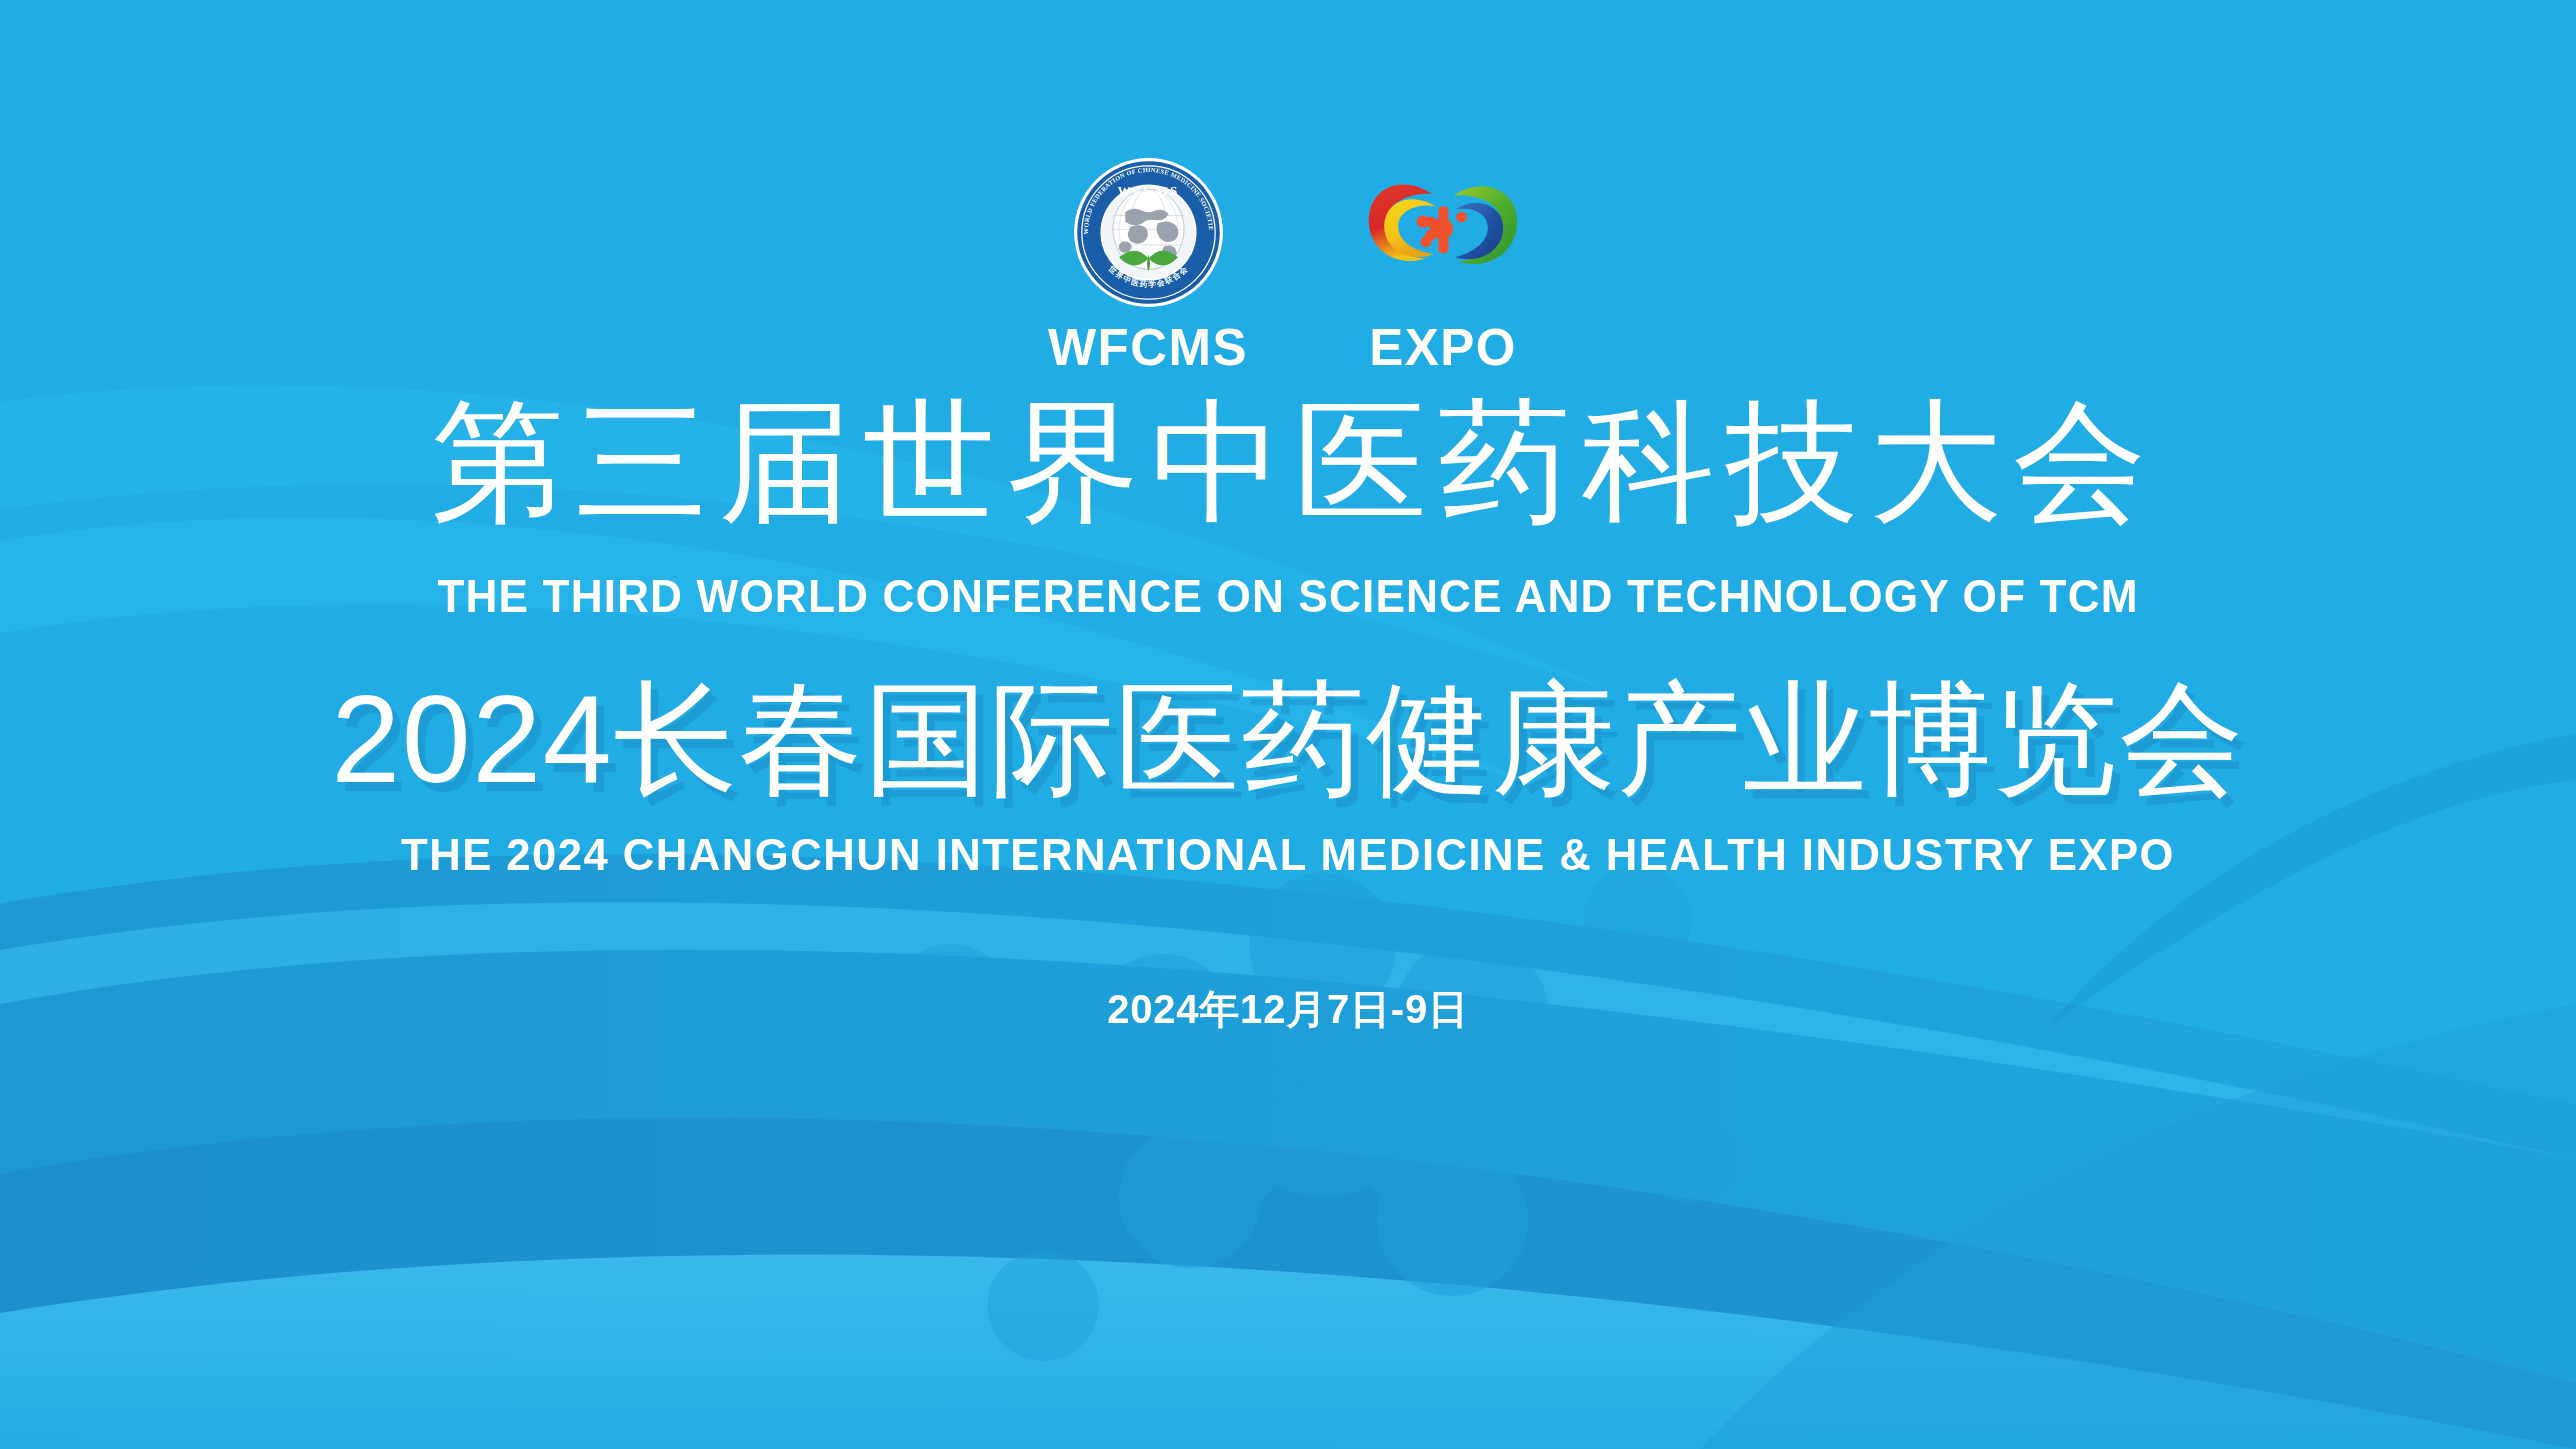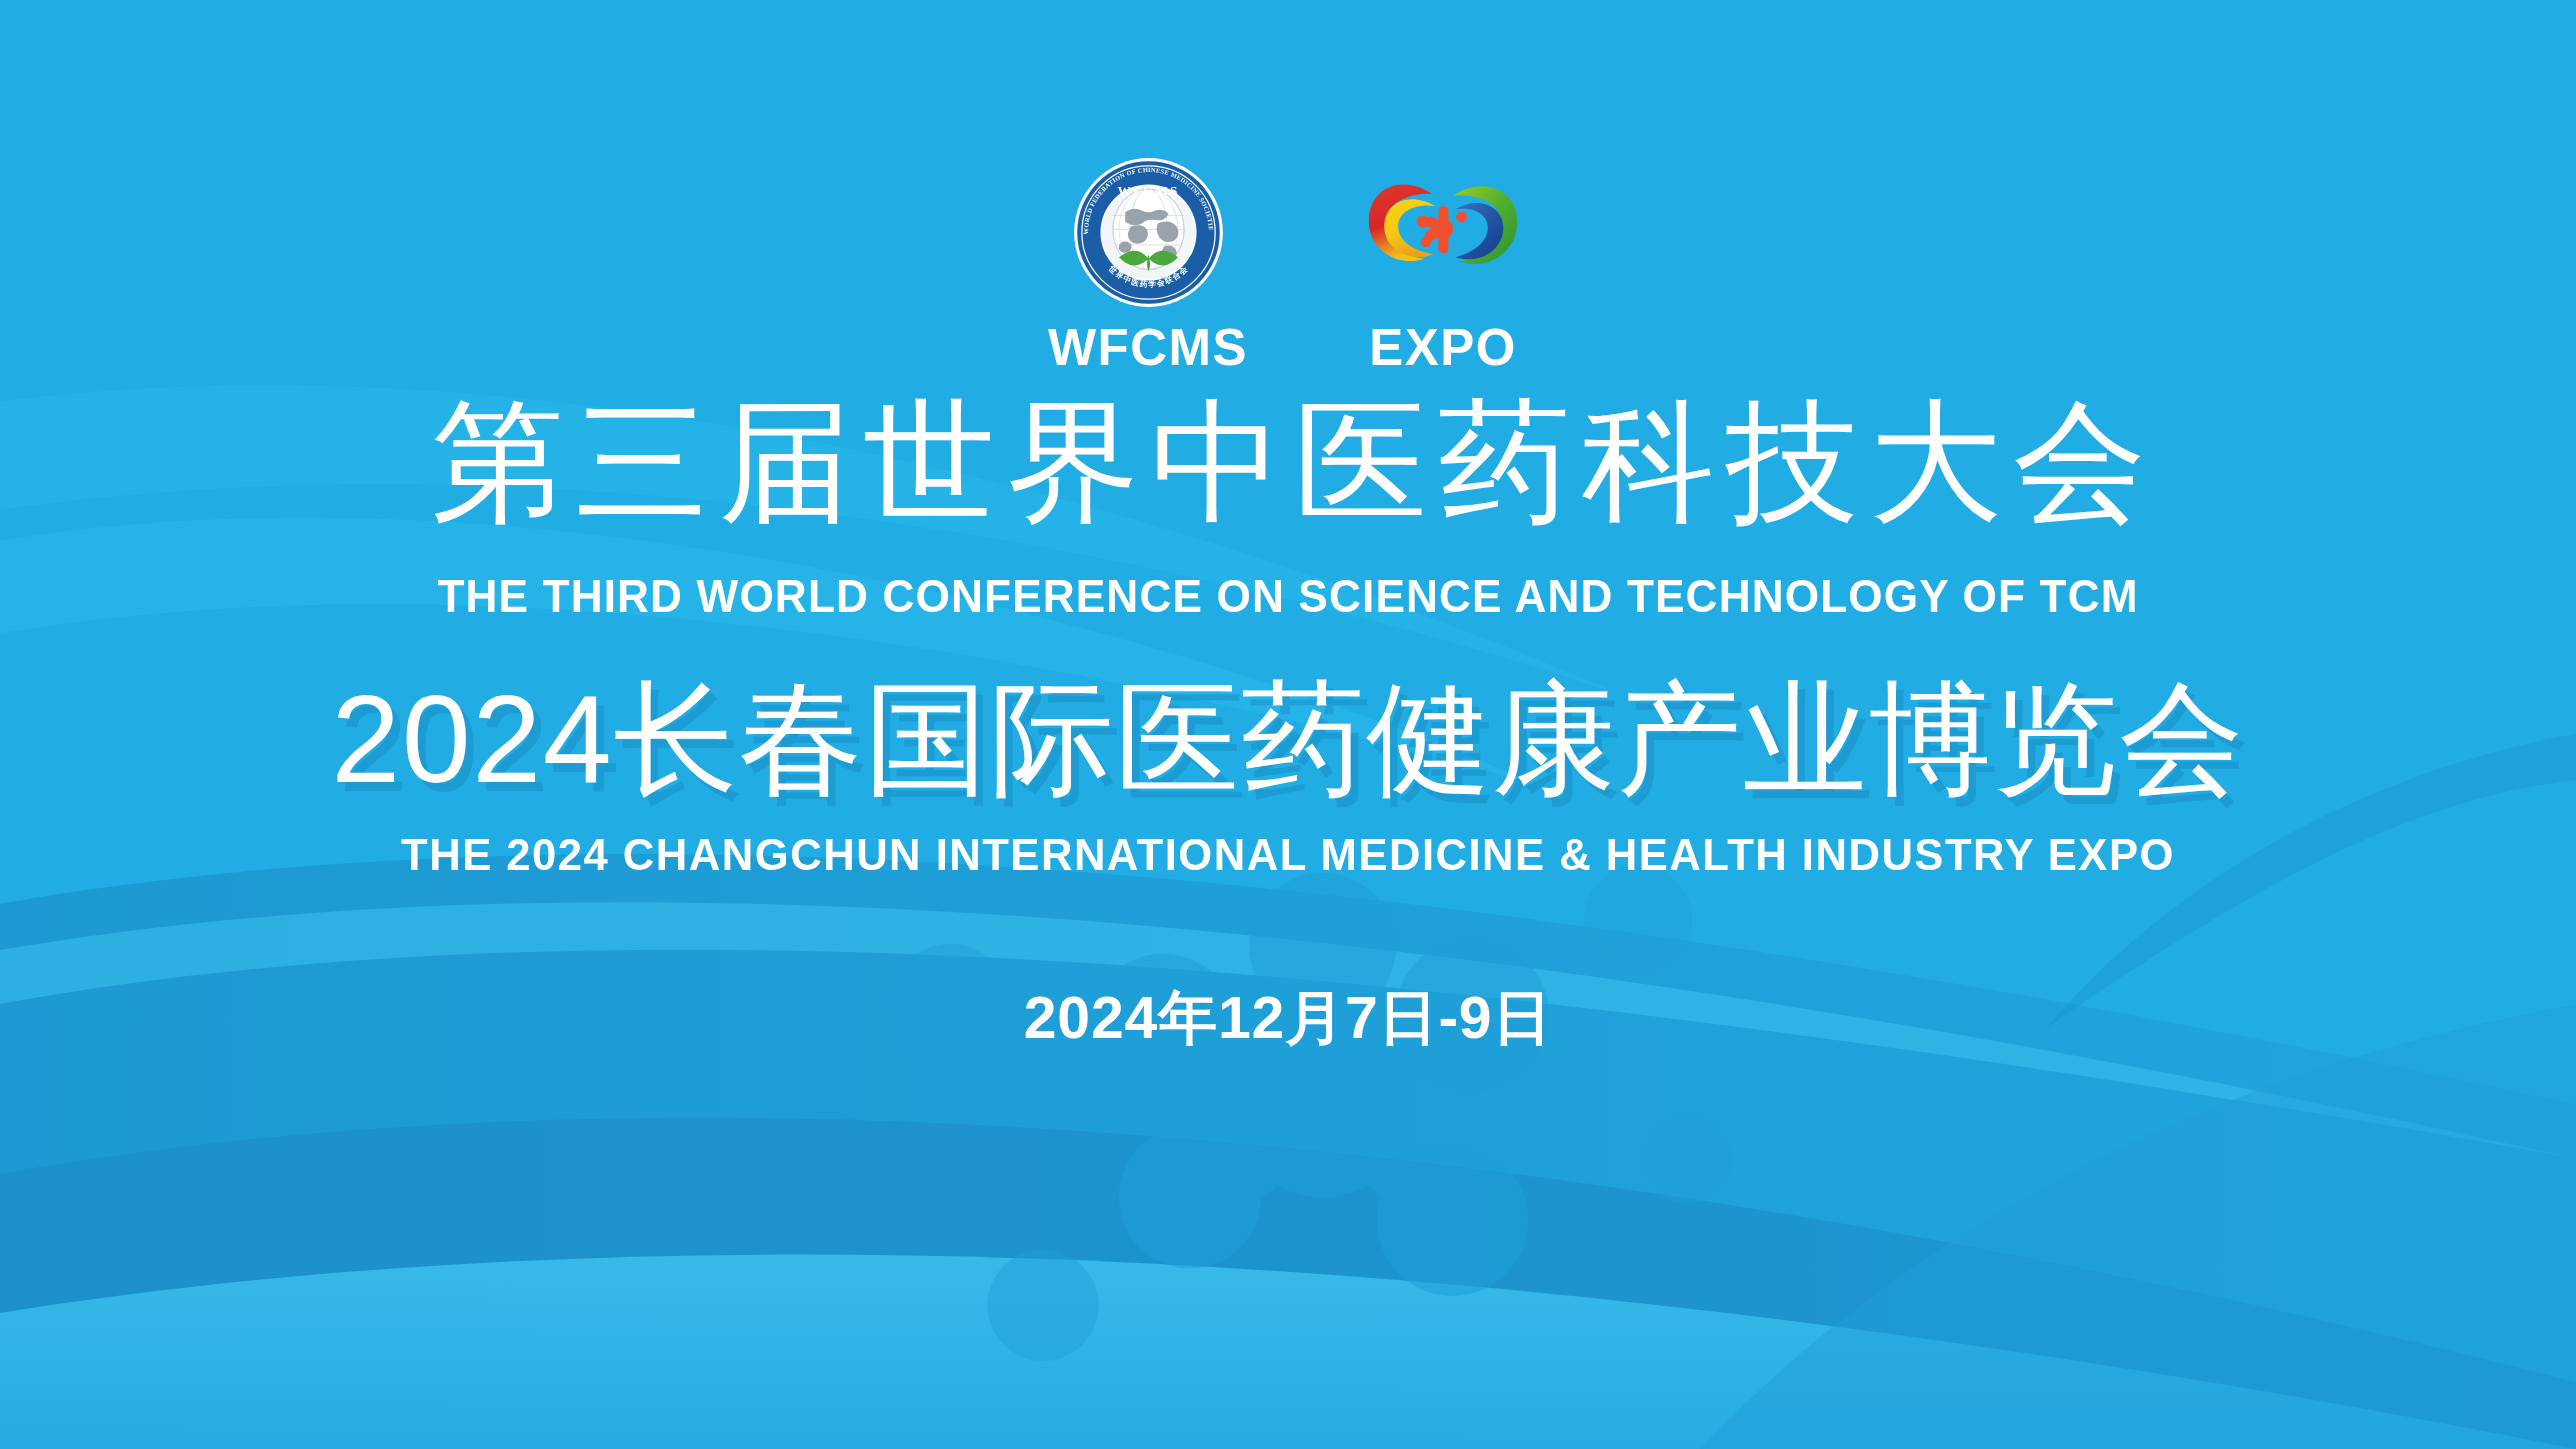--- a/index.html
+++ b/index.html
@@ -115,21 +115,21 @@
     top: 989px;
     left: 0;
     width: 100%;
     display: flex;
     justify-content: center;
     align-items: baseline;
     gap: 325px;
     color: #ffffff;
   }
   .info-item {
-    font-size: 59px;
+    font-size: 40px;
     font-weight: 700;
     letter-spacing: 0.8px;
     line-height: 1;
     white-space: nowrap;
   }
 </style>
 </head>
 <body>
 
 <div id="banner">

